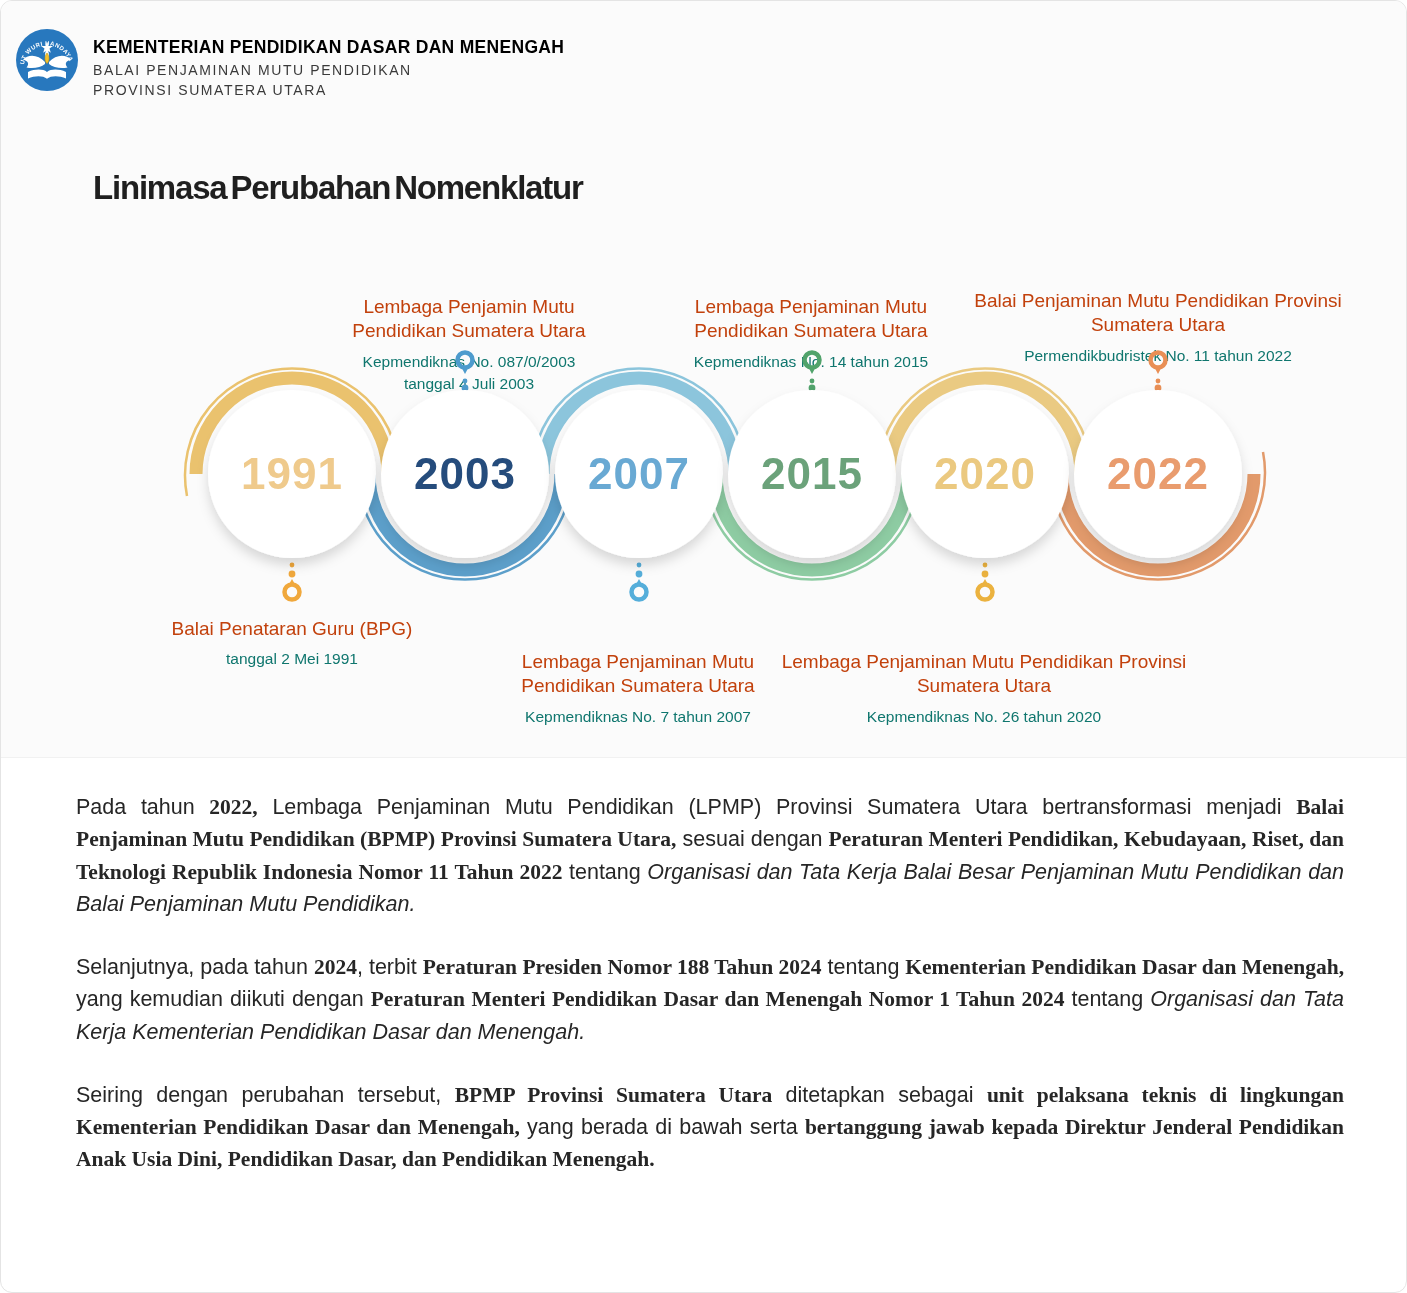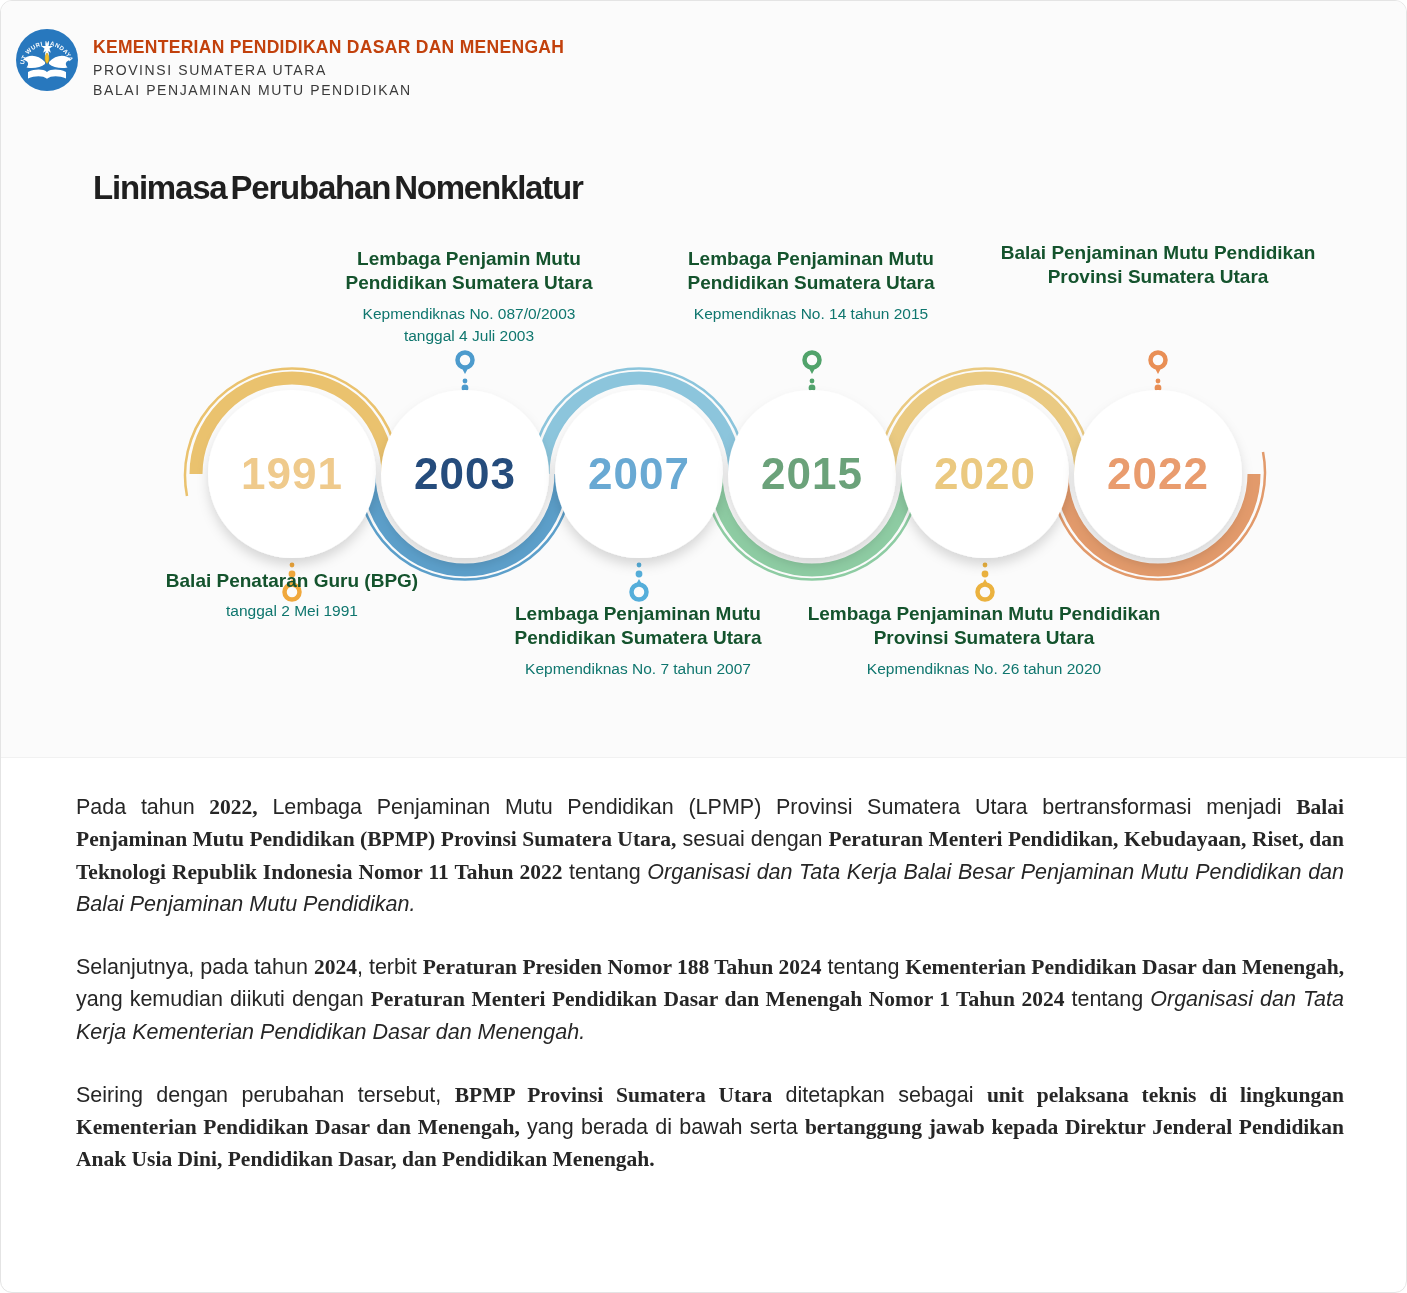--- a/index.html
+++ b/index.html
@@ -18,33 +18,33 @@
   .top-section {
     position: absolute;
     left:0; top:0; width:1407px; height:757px;
     background: #fbfbfb;
     border-bottom: 1px solid #f1f1f1;
   }
 
   
   .header-logo { position:absolute; left:14px; top:27px; width:64px; height:64px; }
   .header-text { position:absolute; left:92px; top:36px; }
-  .header-ministry { font-size:17.5px; font-weight:bold; letter-spacing:.3px; color:#c2410c; }
+  .header-ministry { font-size:17.5px; font-weight:bold; letter-spacing:.3px; color:#000000; }
   .header-sub { font-size:14px; letter-spacing:1.6px; color:#3a3a3a; margin-top:4px; }
 
   
   .page-title {
     position:absolute; left:92px; top:168px;
     font-size:33px; font-weight:800; letter-spacing:-1.2px; word-spacing:-4px;
     color:#1f1f1f;
   }
 
   
   .tl-label { position:absolute; text-align:center; }
-  .tl-title { font-size:19px; font-weight:bold; line-height:1.28; color:#14532d; }
+  .tl-title { font-size:19px; font-weight:normal; line-height:1.28; color:#c2410c;margin-top:48px; }
   .tl-detail { font-size:15.5px; line-height:1.45; color:#0f766e; }
   .tl-title + .tl-detail { margin-top:7px; }
 
   .tl-svg { position:absolute; left:0; top:313px; width:1407px; height:350px; }
   .yr { font-family:"Liberation Sans", sans-serif; font-weight:bold; font-size:44px; letter-spacing:1px; }
 
   
   .body-copy {
     position:absolute; left:75px; top:790px; width:1268px;
     font-size:21.5px; line-height:1.5; color:#262626; text-align:justify;
@@ -67,37 +67,38 @@
     </text>
     <polygon points="32,14 33.6,18 38,18 34.5,20.6 35.8,24.7 32,22.2 28.2,24.7 29.5,20.6 26,18 30.4,18" fill="#ffffff"></polygon>
     <path d="M32 20 C29.4 25 29.4 30 32 34 C34.6 30 34.6 25 32 20 Z" fill="#ffffff"></path>
     <path d="M30 34 C23 26 13 26 8 31.5 C13.5 33 14.5 36 11.5 39.5 C18 41 26 39.5 30 36 Z" fill="#ffffff"></path>
     <path d="M34 34 C41 26 51 26 56 31.5 C50.5 33 49.5 36 52.5 39.5 C46 41 38 39.5 34 36 Z" fill="#ffffff"></path>
     <path d="M32 25 C29.3 28.5 29.3 33 32 35.5 C34.7 33 34.7 28.5 32 25 Z" fill="#F2C230" stroke="#C9940F" stroke-width="0.6"></path>
     <path d="M13 44 C20 40.8 28 40.8 32 44 C36 40.8 44 40.8 51 44 L51 50.5 C44 47.5 36 47.5 32 50.8 C28 47.5 20 47.5 13 50.5 Z" fill="#ffffff"></path>
   </svg>
   <div class="header-text">
     <div class="header-ministry">KEMENTERIAN PENDIDIKAN DASAR DAN MENENGAH</div>
+    <div class="header-sub">BALAI PENJAMINAN MUTU PENDIDIKAN</div>
     <div class="header-sub">PROVINSI SUMATERA UTARA</div>
-    <div class="header-sub">BALAI PENJAMINAN MUTU PENDIDIKAN</div>
   </div>
 
   <h1 class="page-title">Linimasa Perubahan Nomenklatur</h1>
 
   <div class="tl-label" style="left:333px; top:246px; width:270px">
     <div class="tl-title">Lembaga Penjamin Mutu Pendidikan Sumatera Utara</div>
     <div class="tl-detail">Kepmendiknas No. 087/0/2003</div>
     <div class="tl-detail">tanggal 4 Juli 2003</div>
   </div>
   <div class="tl-label" style="left:665px; top:246px; width:290px">
     <div class="tl-title">Lembaga Penjaminan Mutu Pendidikan Sumatera Utara</div>
     <div class="tl-detail">Kepmendiknas No. 14 tahun 2015</div>
   </div>
   <div class="tl-label" style="left:967px; top:240px; width:380px">
     <div class="tl-title">Balai Penjaminan Mutu Pendidikan Provinsi Sumatera Utara</div>
+    <div class="tl-detail">Permendikbudristek No. 11 tahun 2022</div>
   </div>
 
   <svg class="tl-svg" viewBox="0 0 1407 350">
     <defs>
       <filter id="circShadow" x="-40%" y="-40%" width="180%" height="180%">
         <feDropShadow dx="0" dy="7" stdDeviation="6" flood-color="#000000" flood-opacity="0.14"></feDropShadow>
       </filter>
     </defs>
 
     <path d="M 186 182 A 107 107 0 1 1 396 182" fill="none" stroke-width="2.5" stroke="#EAC26E"></path>

